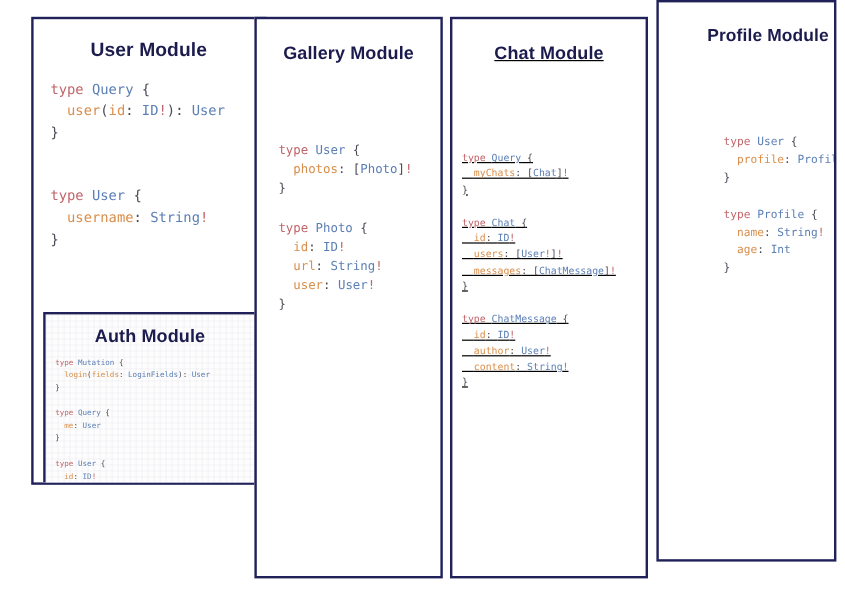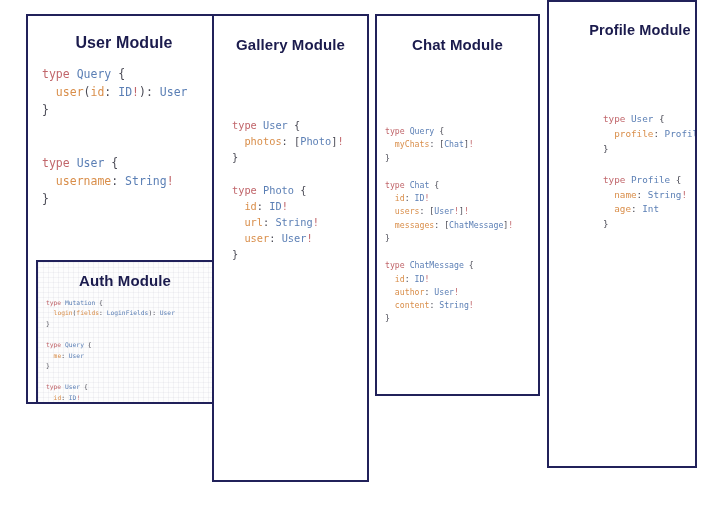--- a/index.html
+++ b/index.html
@@ -80,21 +80,21 @@
   
   #card-gallery {
     left: 212px; top: 14px; width: 157px; height: 468px;
   }
   #card-gallery .card-title { font-size: 15px; margin-top: 20px; }
   #card-gallery .code { font-size: 10.3px; padding: 65px 0 0 18px; }
   #card-gallery .blk { margin-bottom: 17px; }
 
   
   #card-chat {
-    left: 375px; top: 14px; width: 165px; height: 382px;
+    left: 375px; top: 14px; width: 165px; height: 468px; text-decoration: underline;
   }
   #card-chat .card-title { font-size: 15px; margin-top: 20px; }
   #card-chat .code { font-size: 8.2px; padding: 72px 0 0 8px; line-height: 1.62; }
   #card-chat .blk { margin-bottom: 14px; }
 
   
   #card-profile {
     left: 547px; top: 0; width: 150px; height: 468px; padding-left: 36px;
   }
   #card-profile .card-title { font-size: 14.5px; margin-top: 20px; }

